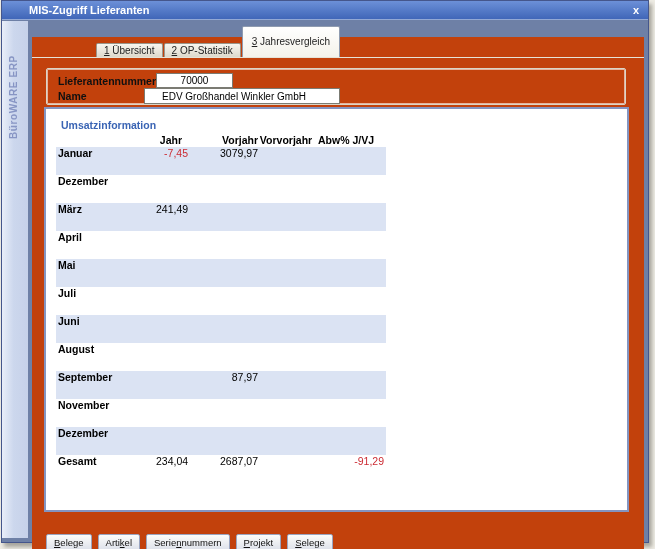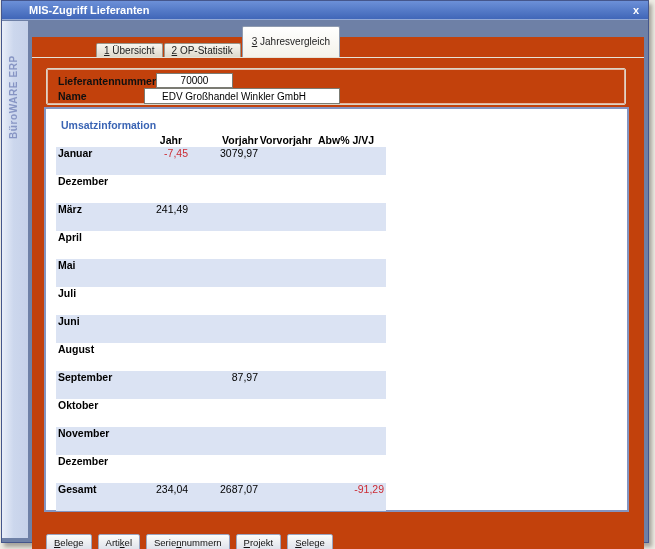--- a/index.html
+++ b/index.html
@@ -216,27 +216,20 @@
               <div class="c c4"></div>
             </div>
             <div class="trow">
               <div class="c c0">September</div>
               <div class="c c1"></div>
               <div class="c c2">87,97</div>
               <div class="c c3"></div>
               <div class="c c4"></div>
             </div>
             <div class="trow">
-              <div class="c c0">Oktober</div>
-              <div class="c c1"></div>
-              <div class="c c2"></div>
-              <div class="c c3"></div>
-              <div class="c c4"></div>
-            </div>
-            <div class="trow">
               <div class="c c0">November</div>
               <div class="c c1"></div>
               <div class="c c2"></div>
               <div class="c c3"></div>
               <div class="c c4"></div>
             </div>
             <div class="trow">
               <div class="c c0">Dezember</div>
               <div class="c c1"></div>
               <div class="c c2"></div>

